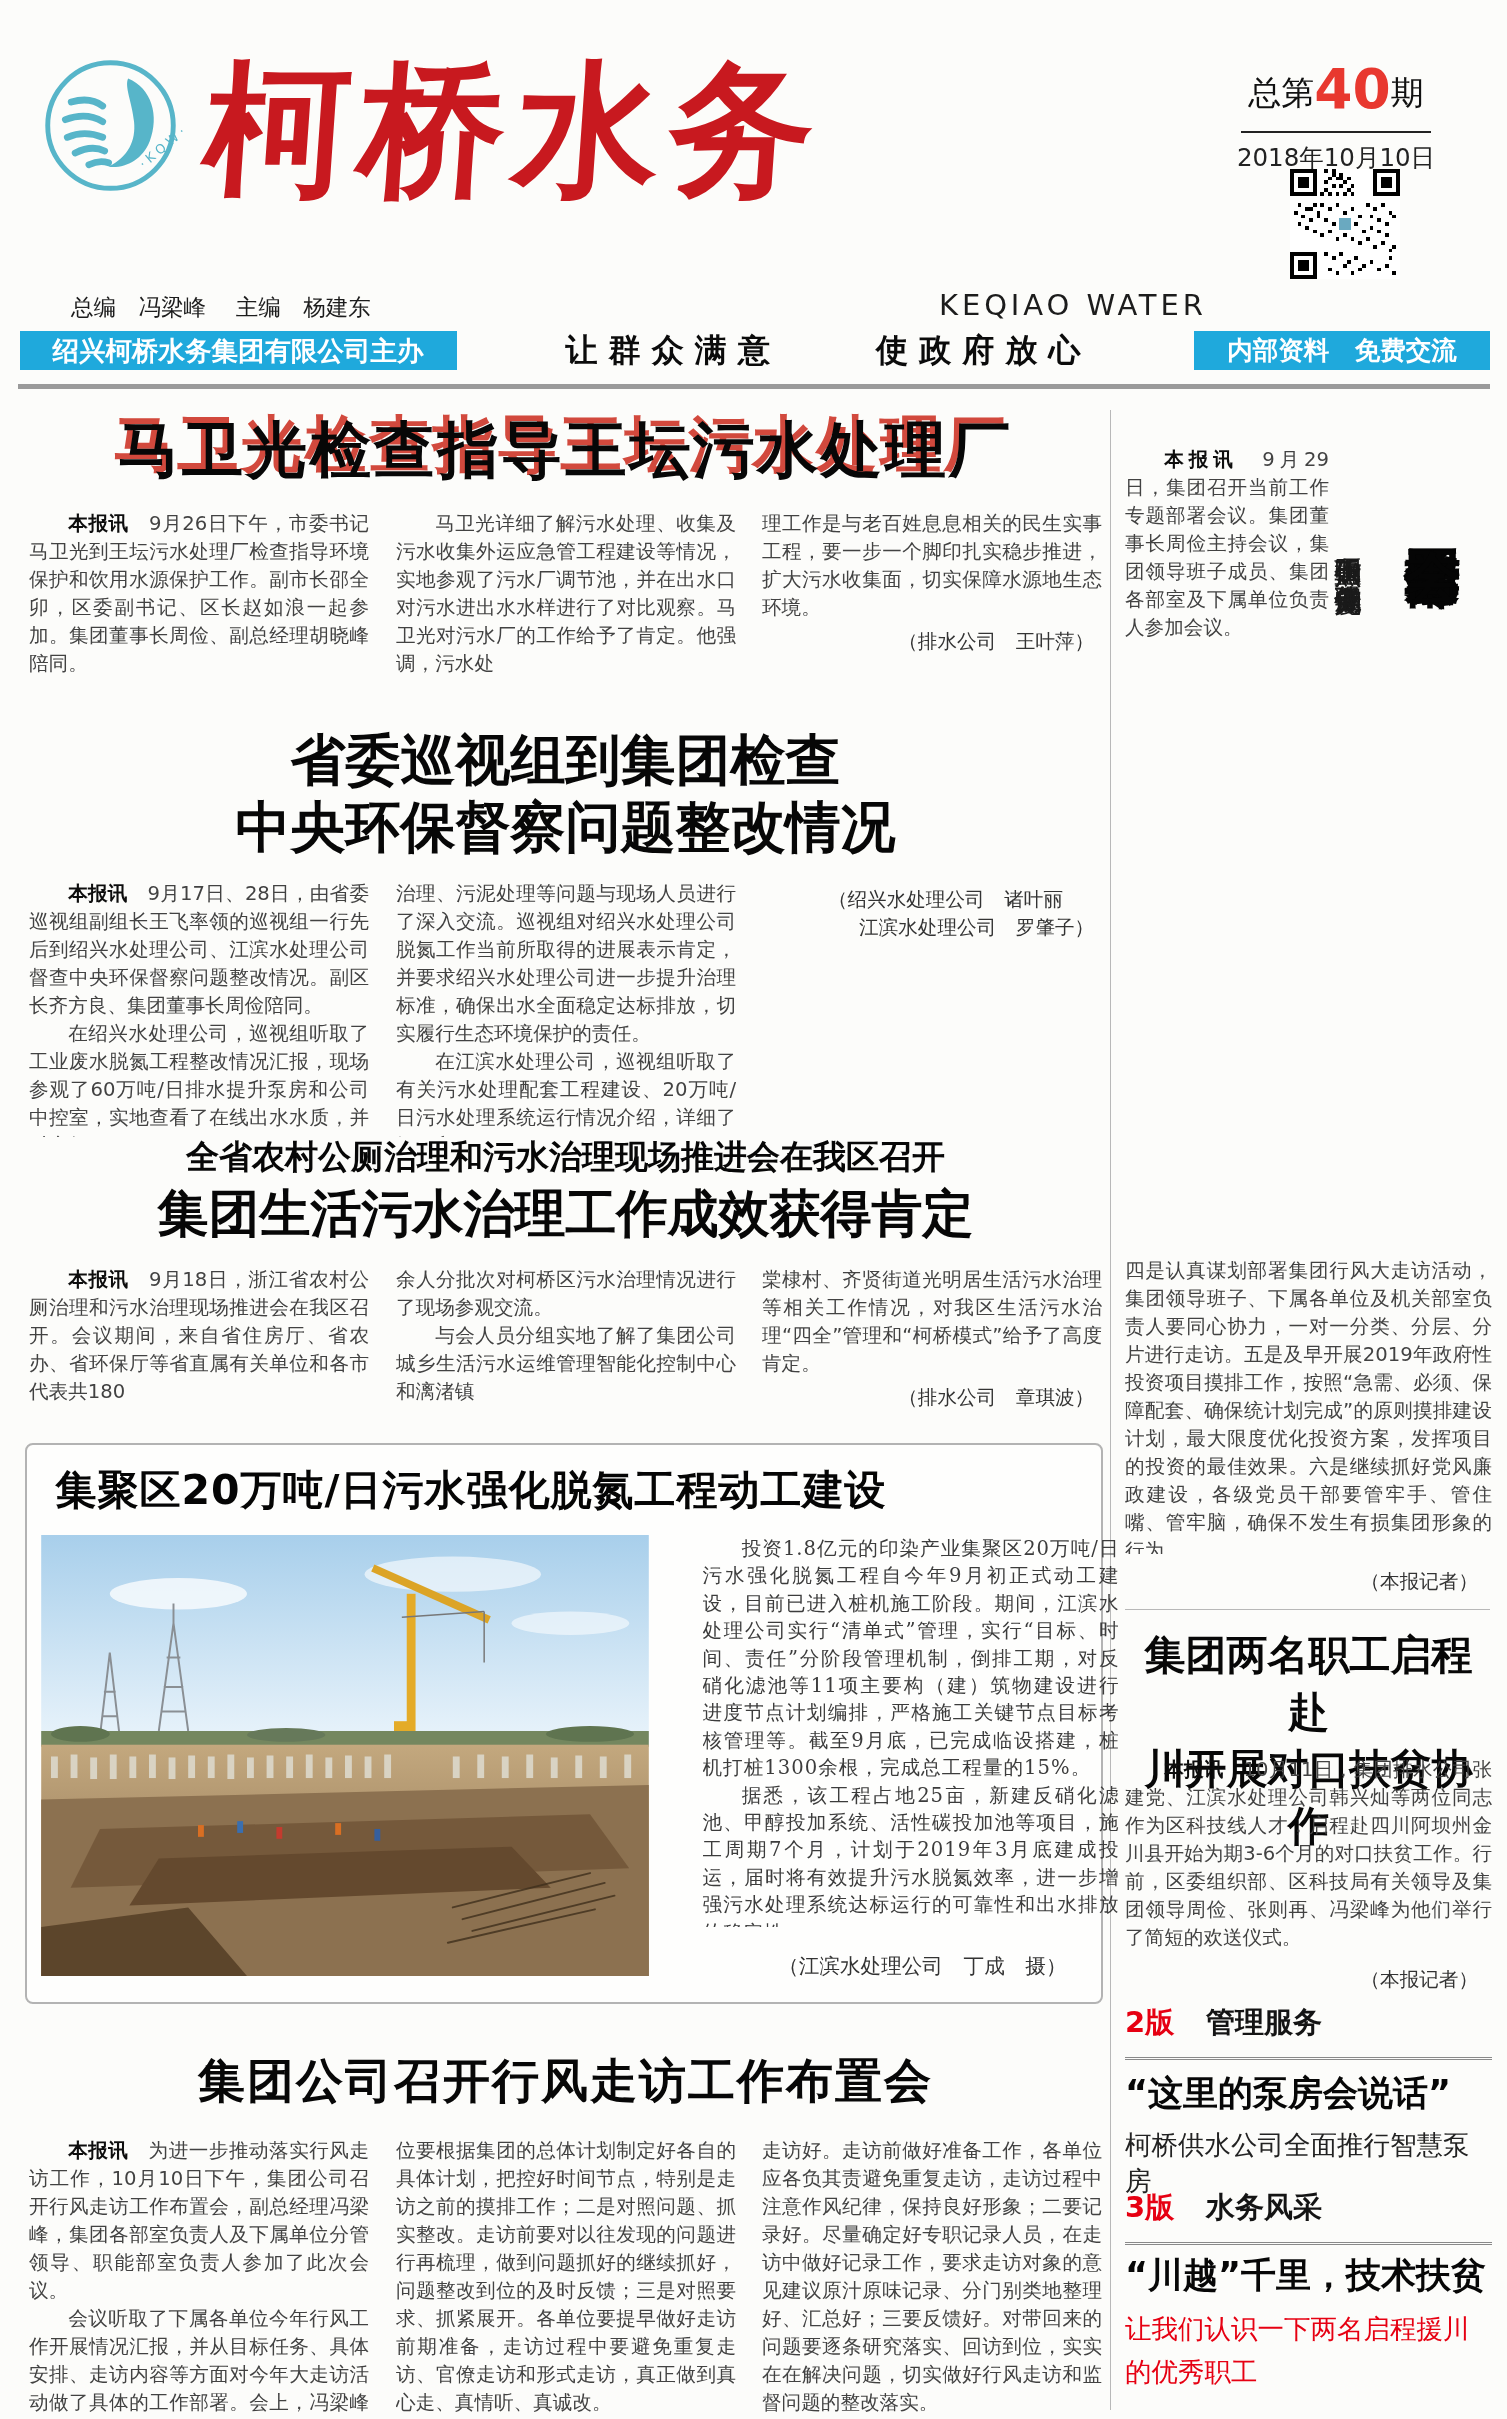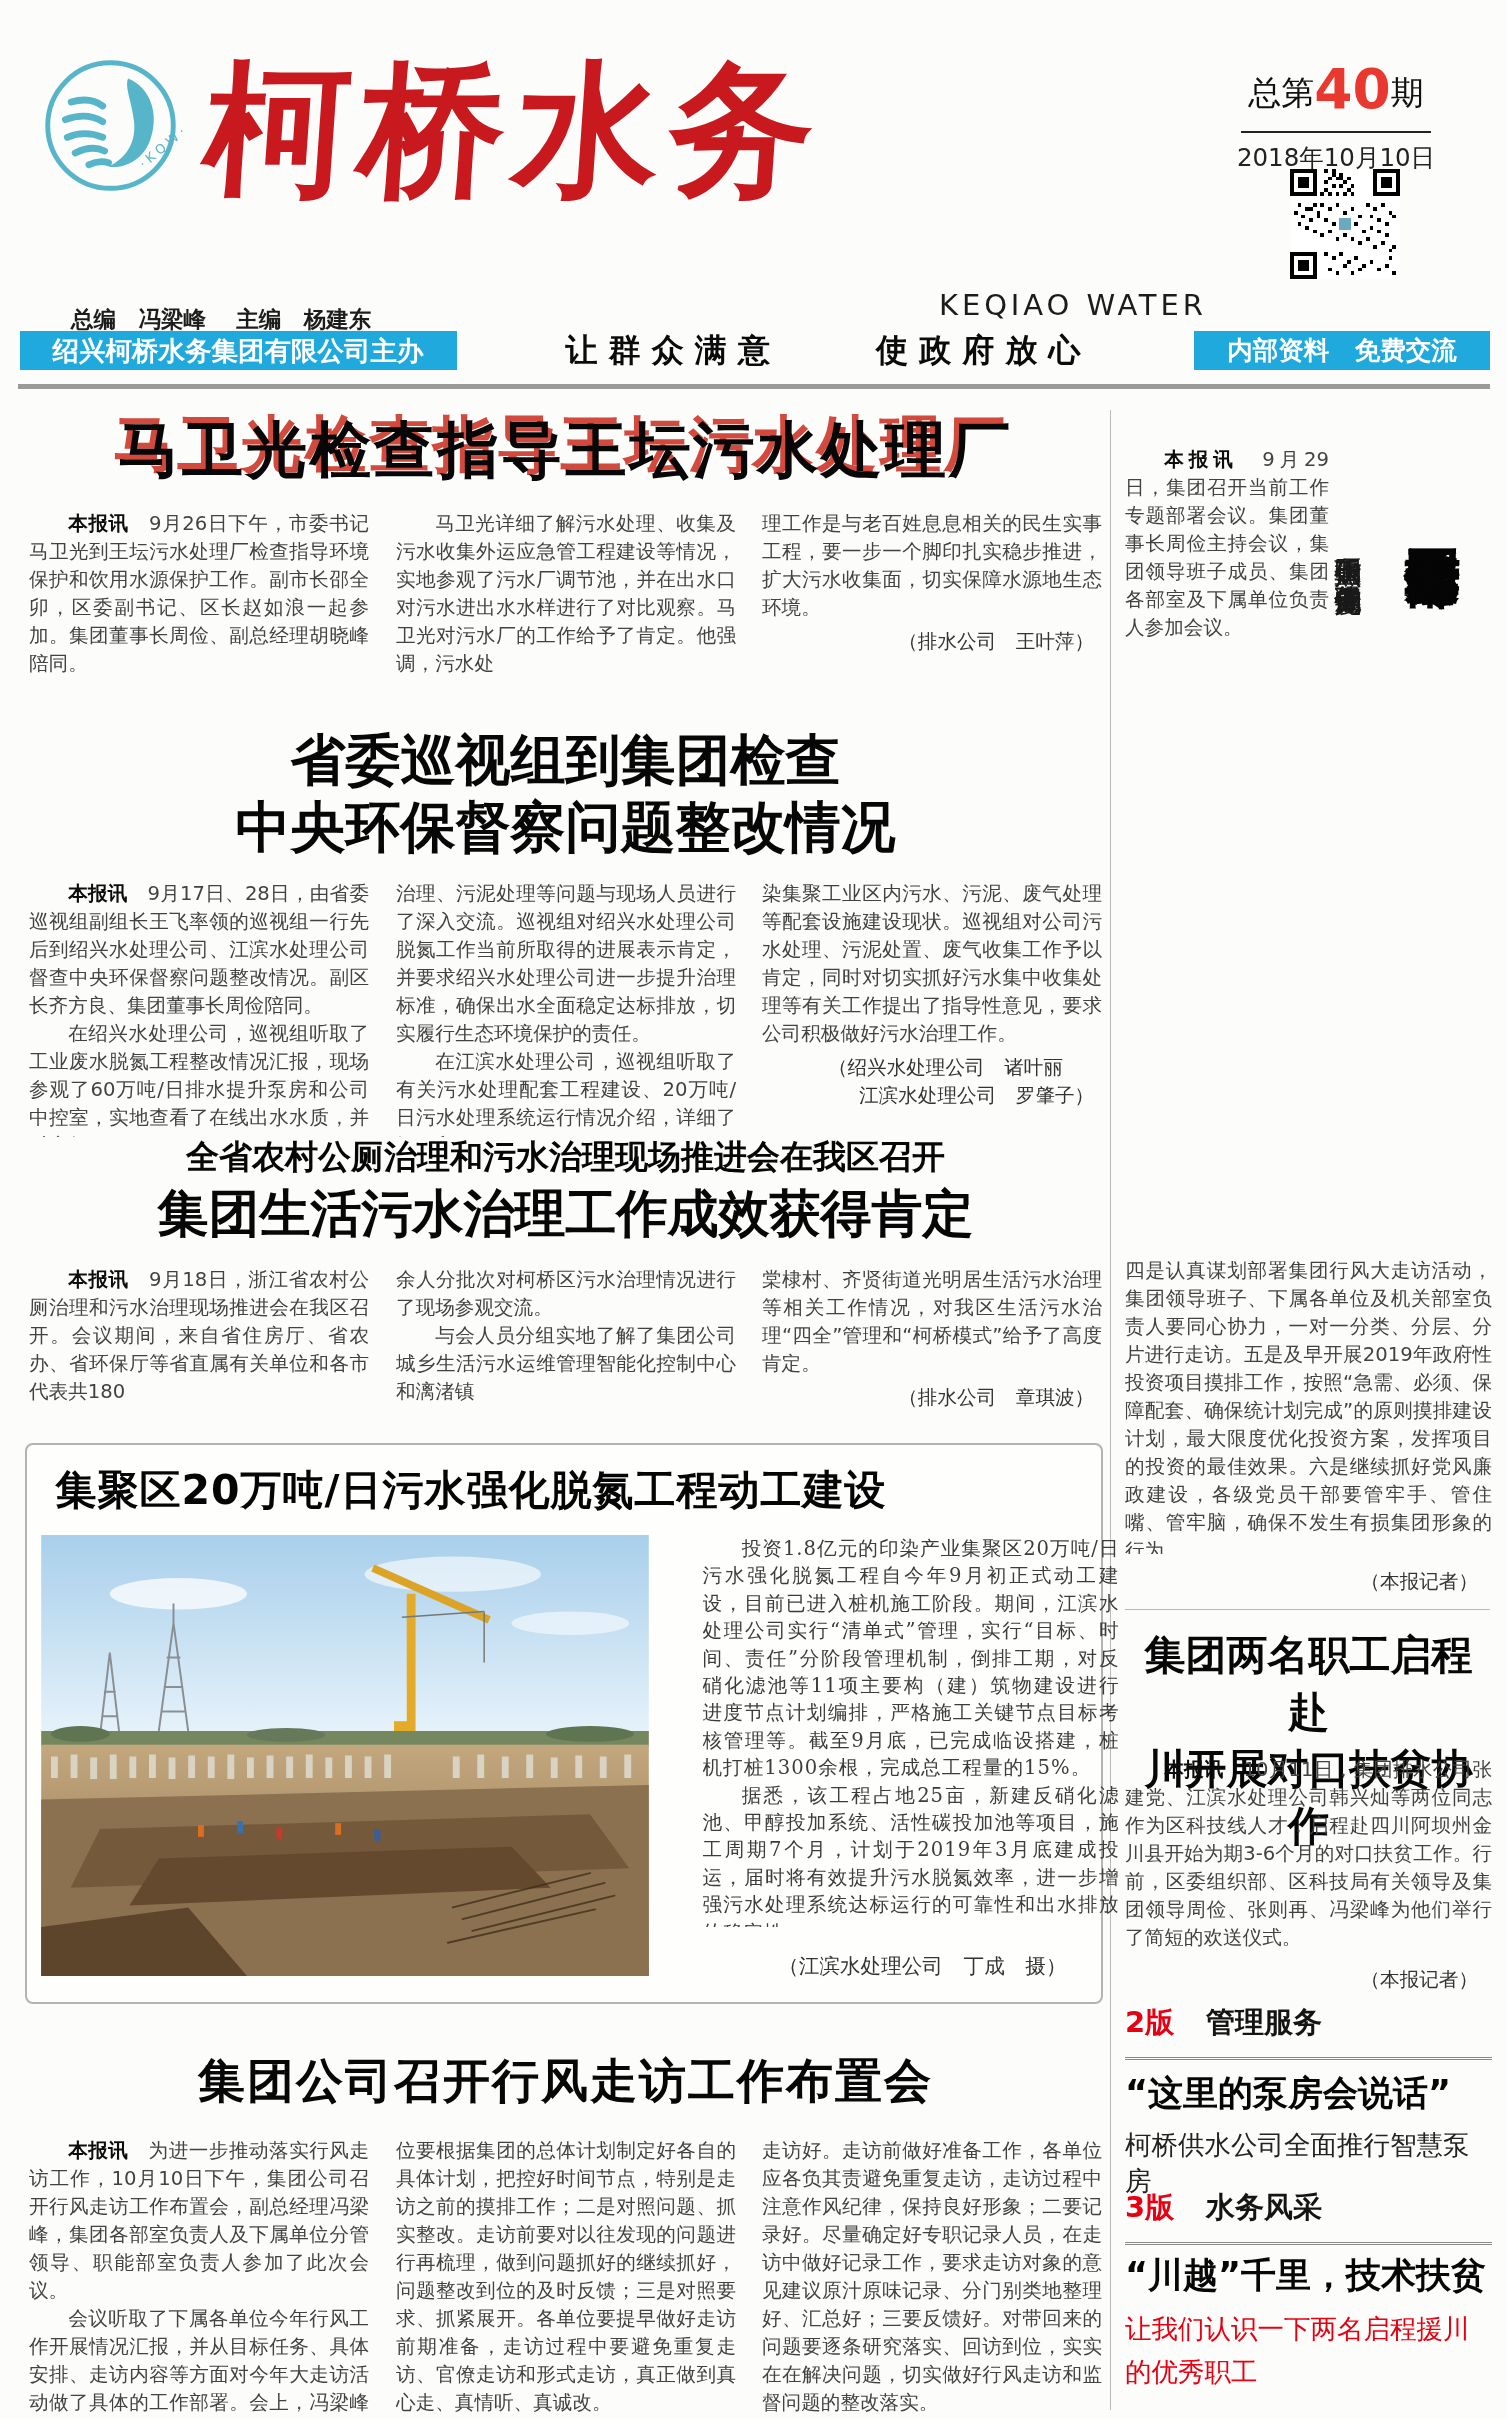--- a/index.html
+++ b/index.html
@@ -137,21 +137,21 @@
           <rect x="16" y="27" width="1" height="1"></rect>
           <rect x="18" y="26" width="1" height="1"></rect>
         <rect x="26" y="23" width="1" height="1"></rect>
           <rect x="27" y="20" width="1" height="1"></rect>
       </g>
       <rect x="12" y="12" width="5" height="5" fill="#fff"></rect>
         <rect x="13" y="13" width="3" height="3" fill="#6aa9c0"></rect>
     </svg>
   </div>
 
-  <div class="abs" style="left:71px;top:304px;font-size:22.5px;color:#1c1c1c;font-weight:bold;">总编　冯梁峰　 主编　杨建东</div>
+  <div class="abs" style="left:71px;top:292px;font-size:22.5px;color:#1c1c1c;font-weight:normal;">总编　冯梁峰　 主编　杨建东</div>
   <div class="abs" style="left:939px;top:288px;font-size:29px;letter-spacing:3.9px;color:#1c1c1c;">KEQIAO   WATER</div>
 
   <div class="abs cyanbar" style="left:19.6px;top:331px;width:437px;height:39px;font-size:26.5px;">
     <span>绍兴柯桥水务集团有限公司主办</span>
   </div>
   <div class="abs" style="left:480px;top:331px;width:686px;height:39px;display:flex;align-items:center;gap:106px;justify-content:center;">
     <span style="font-size:32px;font-weight:bold;color:#0b0b0b;">让 群 众 满 意</span>
     <span style="font-size:32px;font-weight:bold;color:#0b0b0b;">使 政 府 放 心</span>
   </div>
   <div class="abs cyanbar" style="left:1194px;top:331px;width:296px;height:39px;font-size:25.5px;">
@@ -182,21 +182,20 @@
   <div class="abs" style="left:29px;top:880px;width:1073px;height:257px;">
     <div class="col body-txt" style="left:0;width:340px;">
       <p class="ind"><span class="lead">本报讯</span><span>　9月17日、28日，由省委巡视组副组长王飞率领的巡视组一行先后到绍兴水处理公司、江滨水处理公司督查中央环保督察问题整改情况。副区长齐方良、集团董事长周俭陪同。</span></p>
       <p class="ind">在绍兴水处理公司，巡视组听取了工业废水脱氮工程整改情况汇报，现场参观了60万吨/日排水提升泵房和公司中控室，实地查看了在线出水水质，并对废气</p>
     </div>
     <div class="col body-txt" style="left:367px;width:340px;">
       <p class="noind">治理、污泥处理等问题与现场人员进行了深入交流。巡视组对绍兴水处理公司脱氮工作当前所取得的进展表示肯定，并要求绍兴水处理公司进一步提升治理标准，确保出水全面稳定达标排放，切实履行生态环境保护的责任。</p>
       <p class="ind">在江滨水处理公司，巡视组听取了有关污水处理配套工程建设、20万吨/日污水处理系统运行情况介绍，详细了解了印</p>
     </div>
     <div class="col body-txt" style="left:733px;width:340px;">
-      <p class="noind">染集聚工业区内污水、污泥、废气处理等配套设施建设现状。巡视组对公司污水处理、污泥处置、废气收集工作予以肯定，同时对切实抓好污水集中收集处理等有关工作提出了指导性意见，要求公司积极做好污水治理工作。</p>
       <p class="sig" style="padding-right:39px;">（绍兴水处理公司　诸叶丽</p>
       <p class="sig" style="margin-top:0;">江滨水处理公司　罗肇子）</p>
     </div>
   </div>
 
   <div class="abs headline" style="left:29px;top:1135px;width:1073px;font-size:33px;font-weight:bold;">全省农村公厕治理和污水治理现场推进会在我区召开</div>
   <div class="abs headline" style="left:29px;top:1180px;width:1073px;font-size:51px;">集团生活污水治理工作成效获得肯定</div>
   <div class="abs" style="left:29px;top:1266px;width:1073px;height:155px;">
     <div class="col body-txt" style="left:0;width:340px;">
       <p class="ind"><span class="lead">本报讯</span><span>　9月18日，浙江省农村公厕治理和污水治理现场推进会在我区召开。会议期间，来自省住房厅、省农办、省环保厅等省直属有关单位和各市代表共180</span></p>

